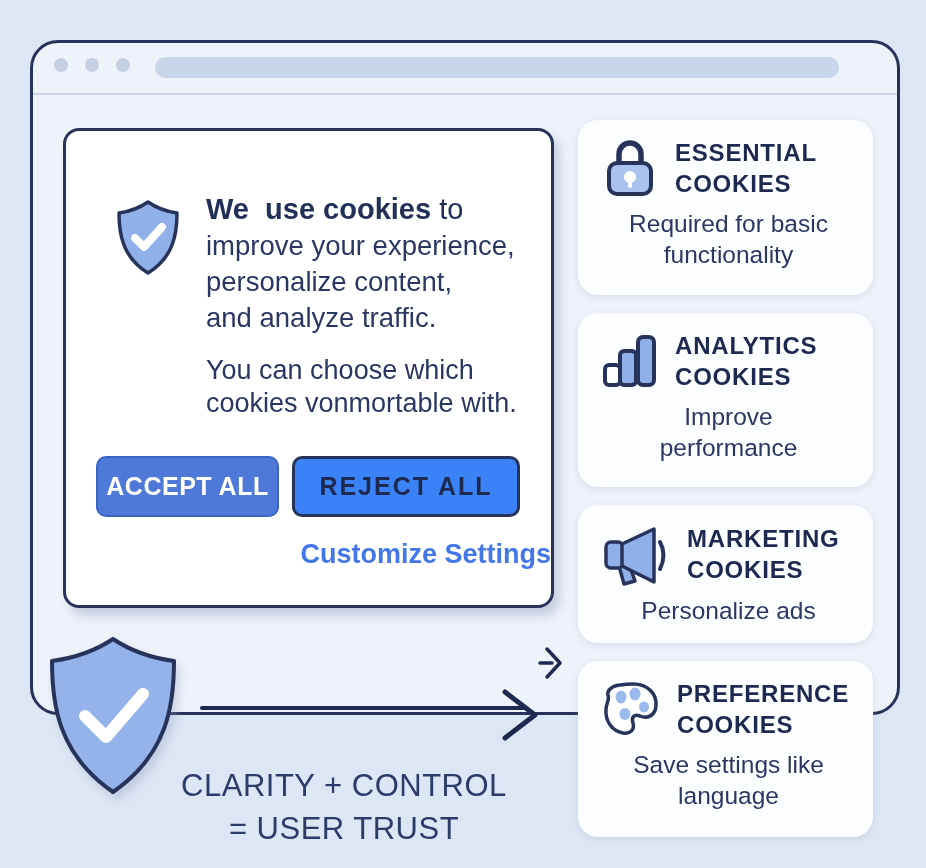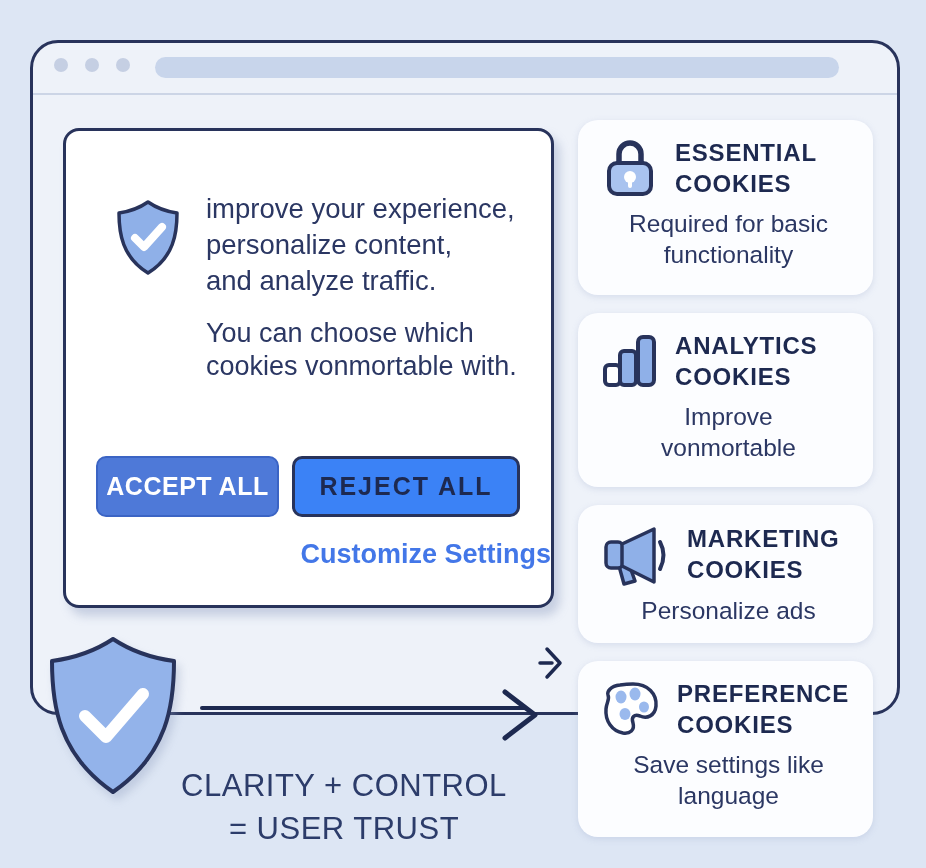--- a/index.html
+++ b/index.html
@@ -85,20 +85,21 @@
   </div>
 
   <div class="dialog">
     <span class="dialog-shield">
       <svg width="64" height="78" viewBox="0 0 64 78">
         <path d="M32 3 C42 10 54 13 61 14 C61 34 58 58 32 74 C6 58 3 34 3 14 C10 13 22 10 32 3 Z" fill="#8fb0e8" stroke="#28335b" stroke-width="3.5" stroke-linejoin="round"></path>
         <polyline points="19,39 28,48 46,28" fill="none" stroke="#ffffff" stroke-width="8" stroke-linecap="round" stroke-linejoin="round"></polyline>
       </svg>
     </span>
     <div class="dialog-text">
+      <div class="headline"><span class="hb">We  use cookies</span><span class="hr"> to</span></div>
       <div class="para1">improve your experience,
 personalize content,
 and analyze traffic.</div>
       <div class="para2">You can choose which
 cookies vonmortable with.</div>
     </div>
     <div class="btn-row">
       <div class="btn btn-accept">ACCEPT ALL</div>
       <div class="btn btn-reject">REJECT ALL</div>
     </div>
@@ -128,21 +129,21 @@
         <svg width="56" height="54" viewBox="0 0 56 54">
           <rect x="3" y="31" width="15" height="20" rx="4" fill="#ffffff" stroke="#28335b" stroke-width="4"></rect>
           <rect x="18" y="17" width="16" height="34" rx="4" fill="#8fb0e8" stroke="#28335b" stroke-width="4"></rect>
           <rect x="36" y="3" width="16" height="48" rx="5" fill="#8fb0e8" stroke="#28335b" stroke-width="4"></rect>
         </svg>
       </span>
       <div class="card-title">ANALYTICS
 COOKIES</div>
     </div>
     <div class="card-desc">Improve
-vonmortable</div>
+performance</div>
   </div>
 
   <div class="card card3">
     <div class="card-head">
       <span class="card-icon">
         <svg width="68" height="64" viewBox="0 0 68 64">
           <polygon points="17,44 27,42 33,59 22,62" fill="#8fb0e8" stroke="#28335b" stroke-width="3.5" stroke-linejoin="round"></polygon>
           <rect x="4" y="20" width="17" height="26" rx="5" fill="#8fb0e8" stroke="#28335b" stroke-width="3.5"></rect>
           <polygon points="20,22 52,7 52,60 20,44" fill="#8fb0e8" stroke="#28335b" stroke-width="3.5" stroke-linejoin="round"></polygon>
           <path d="M58 20 Q65 33 58 47" fill="none" stroke="#28335b" stroke-width="4" stroke-linecap="round"></path>

